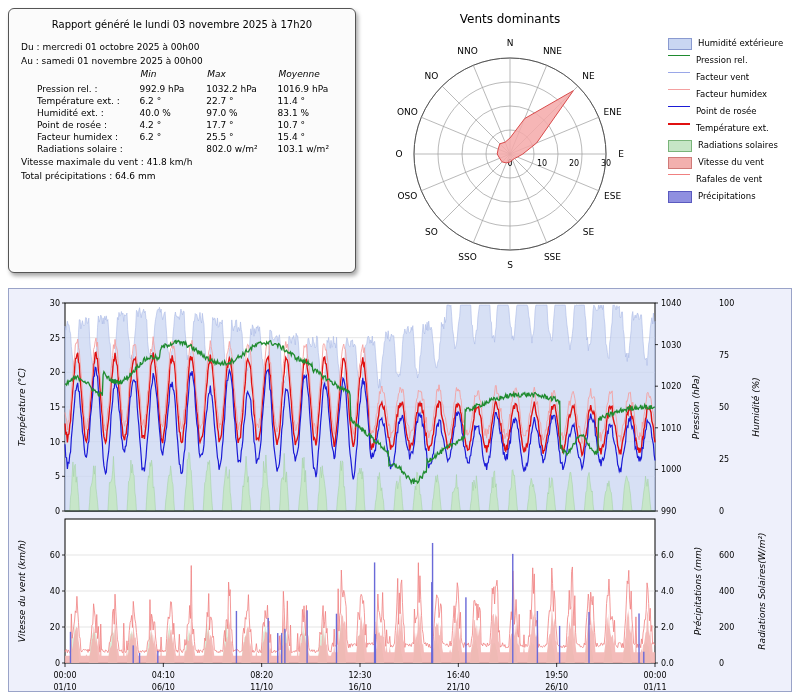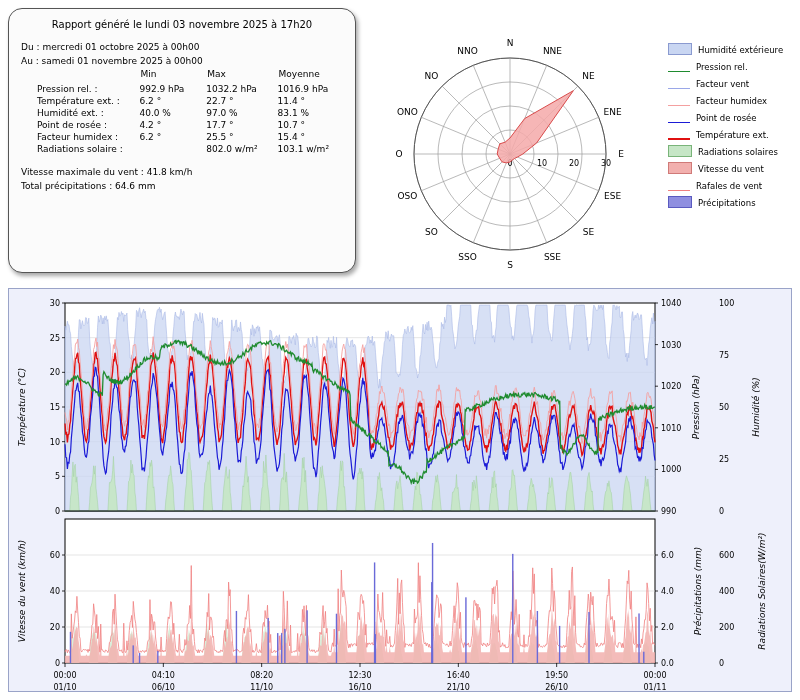--- a/index.html
+++ b/index.html
@@ -12,47 +12,47 @@
     position:relative;
     overflow:hidden;
   }
   .panel{position:absolute;}
 
   
   #summary{
     left:8px;top:8px;width:348px;height:265px;
     background:#fbfbfb;
     border:1px solid #555;
-    border-radius:14px;
+    border-radius:6px;
     box-shadow:2px 3px 4px rgba(0,0,0,0.35);
     box-sizing:border-box;
     padding:10px 12px;
   }
   #summary .title{
     text-align:center;font-size:10px;margin-bottom:10px;
   }
   #summary .period{font-size:9px;line-height:14px;margin-bottom:0;}
   table.stats{border-collapse:collapse;font-size:9px;width:100%;}
   table.stats td{padding:1px 0;white-space:nowrap;}
   table.stats td.lbl{width:108px;padding-left:16px;}
   table.stats td.c1{width:74px;}
   table.stats td.c2{width:78px;}
   table.stats td.c3{width:70px;}
-  table.stats th{font-weight:normal;text-align:left;padding-bottom:4px;}
-  .foot{margin-top:10px;font-size:9px;line-height:14px;}
+  table.stats th{font-weight:normal;text-align:left;padding-bottom:4px;font-style:italic;}
+  .foot{margin-top:0;font-size:9px;line-height:14px;}
 
   
   #rose{left:360px;top:6px;width:300px;height:280px;}
   #rose .rtitle{
     position:absolute;left:0;top:6px;width:300px;text-align:center;font-size:12px;
   }
 
   
   #legend{left:668px;top:38px;width:128px;}
-  .lgitem{display:flex;align-items:flex-end;height:17px;}
+  .lgitem{display:flex;align-items:flex-start;height:17px;}
   .lgswatch{width:22px;height:10px;margin-right:6px;flex:0 0 22px;}
   .lgline{width:22px;height:0;border-top-width:1.5px;border-top-style:solid;margin-right:6px;flex:0 0 22px;}
   .lgtext{font-size:8.5px;white-space:nowrap;}
 
   
   #charts{left:8px;top:288px;width:784px;height:404px;
     border:1px solid #9aa3c8;background:#eef0fb;box-sizing:border-box;}
   svg{display:block;}
 </style>
 </head>
@@ -110,20 +110,21 @@
     </tr>
   </tbody>
     </table>
   <div class="foot">
     <div>Vitesse maximale du vent : 41.8 km/h</div>
     <div>Total précipitations : 64.6 mm</div>
   </div>
 </div>
 
 <div class="panel" id="rose">
+  <div class="rtitle">Vents dominants</div>
   <svg width="300" height="280" viewBox="0 0 300 280">
     <g id="rose-g">
         <circle cx="150" cy="148" r="24" fill="none" stroke="#9b9b9b" stroke-width="0.7"></circle>
         <circle cx="150" cy="148" r="48" fill="none" stroke="#9b9b9b" stroke-width="0.7"></circle>
         <circle cx="150" cy="148" r="72" fill="none" stroke="#9b9b9b" stroke-width="0.7"></circle>
         <circle cx="150" cy="148" r="96" fill="none" stroke="#9b9b9b" stroke-width="0.7"></circle>
         <circle cx="150" cy="148" r="96" fill="none" stroke="#555" stroke-width="1"></circle>
         <line x1="150" y1="148" x2="150" y2="52" stroke="#9b9b9b" stroke-width="0.7"></line>
         <text x="150" y="40" font-size="9" text-anchor="middle" fill="#000" font-family="DejaVu Sans">N</text>
         <line x1="150" y1="148" x2="186.73760950704863" y2="59.30756487891648" stroke="#9b9b9b" stroke-width="0.7"></line>

